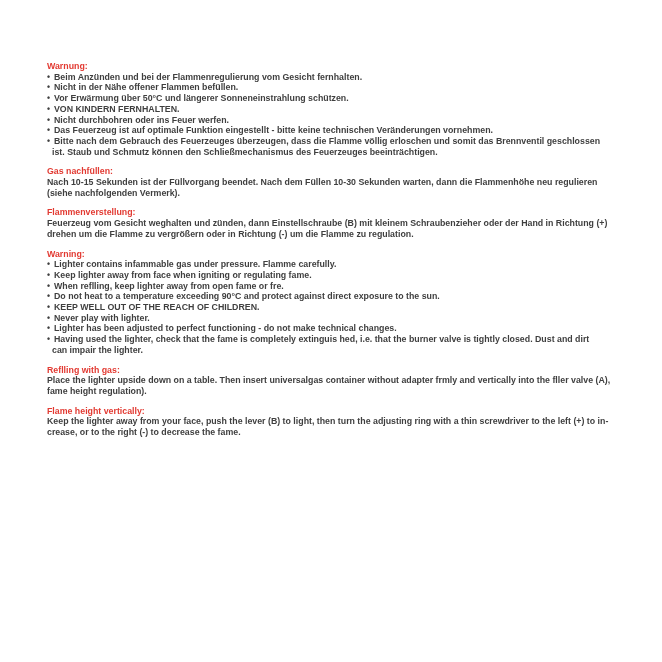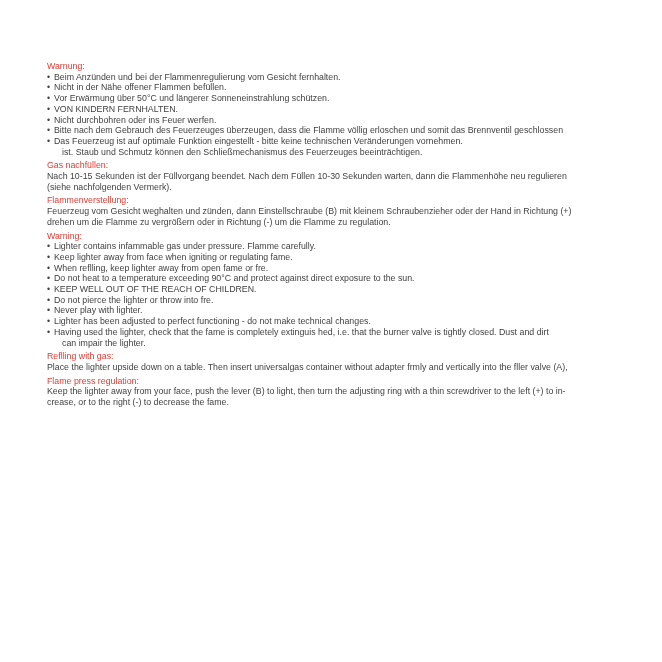--- a/index.html
+++ b/index.html
@@ -13,93 +13,93 @@
     font-family: "Liberation Sans", sans-serif;
     overflow: hidden;
     position: relative;
   }
   .page {
     position: absolute;
     left: 0; top: 0;
     width: 662px;
     height: 662px;
     background: #ffffff;
+    font-weight: bold;
   }
   .content {
     position: absolute;
     left: 47px;
     top: 61px;
     width: 590px;
     color: #3f3f3f;
     font-size: 8.8px;
     line-height: 10.7px;
     letter-spacing: 0px;
   }
   .section-heading {
     color: #e23a32;
-    margin-top: 3px;
+    margin-top: 9px;
     white-space: nowrap;
   }
   .section:first-child .section-heading {
     margin-top: 0;
   }
   .text-line {
     white-space: nowrap;
   }
   .text-line.cont {
     padding-left: 5px;
-    margin-left: 10px;
   }
   .bullet-dot {
     display: inline-block;
     width: 7px;
   }
 </style>
 </head>
 <body style="background: rgb(255, 255, 255);">
 
 <div class="page">
   <div class="content" style="color: rgb(63, 63, 63);">
       <div class="section">
         <div class="section-heading" style="color: rgb(226, 58, 50);">Warnung:</div>
         <div class="text-line"><span class="bullet-dot">•</span><span>Beim Anzünden und bei der Flammenregulierung vom Gesicht fernhalten.</span></div>
         <div class="text-line"><span class="bullet-dot">•</span><span>Nicht in der Nähe offener Flammen befüllen.</span></div>
         <div class="text-line"><span class="bullet-dot">•</span><span>Vor Erwärmung über 50°C und längerer Sonneneinstrahlung schützen.</span></div>
         <div class="text-line"><span class="bullet-dot">•</span><span>VON KINDERN FERNHALTEN.</span></div>
         <div class="text-line"><span class="bullet-dot">•</span><span>Nicht durchbohren oder ins Feuer werfen.</span></div>
+        <div class="text-line"><span class="bullet-dot">•</span><span>Das Feuerzeug ist auf optimale Funktion eingestellt - bitte keine technischen Veränderungen vornehmen.</span></div>
         <div class="text-line"><span class="bullet-dot">•</span><span>Bitte nach dem Gebrauch des Feuerzeuges überzeugen, dass die Flamme völlig erloschen und somit das Brennventil geschlossen</span></div>
-        <div class="text-line"><span class="bullet-dot">•</span><span>Das Feuerzeug ist auf optimale Funktion eingestellt - bitte keine technischen Veränderungen vornehmen.</span></div>
         <div class="text-line cont"><span>ist. Staub und Schmutz können den Schließmechanismus des Feuerzeuges beeinträchtigen.</span></div>
       </div>
       <div class="section">
         <div class="section-heading" style="color: rgb(226, 58, 50);">Gas nachfüllen:</div>
         <div class="text-line"><span>Nach 10-15 Sekunden ist der Füllvorgang beendet. Nach dem Füllen 10-30 Sekunden warten, dann die Flammenhöhe neu regulieren</span></div>
         <div class="text-line"><span>(siehe nachfolgenden Vermerk).</span></div>
       </div>
       <div class="section">
         <div class="section-heading" style="color: rgb(226, 58, 50);">Flammenverstellung:</div>
         <div class="text-line"><span>Feuerzeug vom Gesicht weghalten und zünden, dann Einstellschraube (B) mit kleinem Schraubenzieher oder der Hand in Richtung (+)</span></div>
         <div class="text-line"><span>drehen um die Flamme zu vergrößern oder in Richtung (-) um die Flamme zu regulation.</span></div>
       </div>
       <div class="section">
         <div class="section-heading" style="color: rgb(226, 58, 50);">Warning:</div>
         <div class="text-line"><span class="bullet-dot">•</span><span>Lighter contains infammable gas under pressure. Flamme carefully.</span></div>
         <div class="text-line"><span class="bullet-dot">•</span><span>Keep lighter away from face when igniting or regulating fame.</span></div>
         <div class="text-line"><span class="bullet-dot">•</span><span>When reflling, keep lighter away from open fame or fre.</span></div>
         <div class="text-line"><span class="bullet-dot">•</span><span>Do not heat to a temperature exceeding 90°C and protect against direct exposure to the sun.</span></div>
         <div class="text-line"><span class="bullet-dot">•</span><span>KEEP WELL OUT OF THE REACH OF CHILDREN.</span></div>
-        <div class="text-line"><span class="bullet-dot">•</span><span>Do not pierce the lighter or throw into fre.</span></div>
         <div class="text-line"><span class="bullet-dot">•</span><span>Never play with lighter.</span></div>
         <div class="text-line"><span class="bullet-dot">•</span><span>Lighter has been adjusted to perfect functioning - do not make technical changes.</span></div>
         <div class="text-line"><span class="bullet-dot">•</span><span>Having used the lighter, check that the fame is completely extinguis hed, i.e. that the burner valve is tightly closed. Dust and dirt</span></div>
         <div class="text-line cont"><span>can impair the lighter.</span></div>
       </div>
       <div class="section">
         <div class="section-heading" style="color: rgb(226, 58, 50);">Reflling with gas:</div>
         <div class="text-line"><span>Place the lighter upside down on a table. Then insert universalgas container without adapter frmly and vertically into the fller valve (A),</span></div>
+        <div class="text-line"><span>fame height regulation).</span></div>
       </div>
       <div class="section">
-        <div class="section-heading" style="color: rgb(226, 58, 50);">Flame press regulation:</div>
+        <div class="section-heading" style="color: rgb(226, 58, 50);">Flame height vertically:</div>
         <div class="text-line"><span>Keep the lighter away from your face, push the lever (B) to light, then turn the adjusting ring with a thin screwdriver to the left (+) to in-</span></div>
         <div class="text-line"><span>crease, or to the right (-) to decrease the fame.</span></div>
       </div>
     </div>
 </div>
 
 </body></html>

